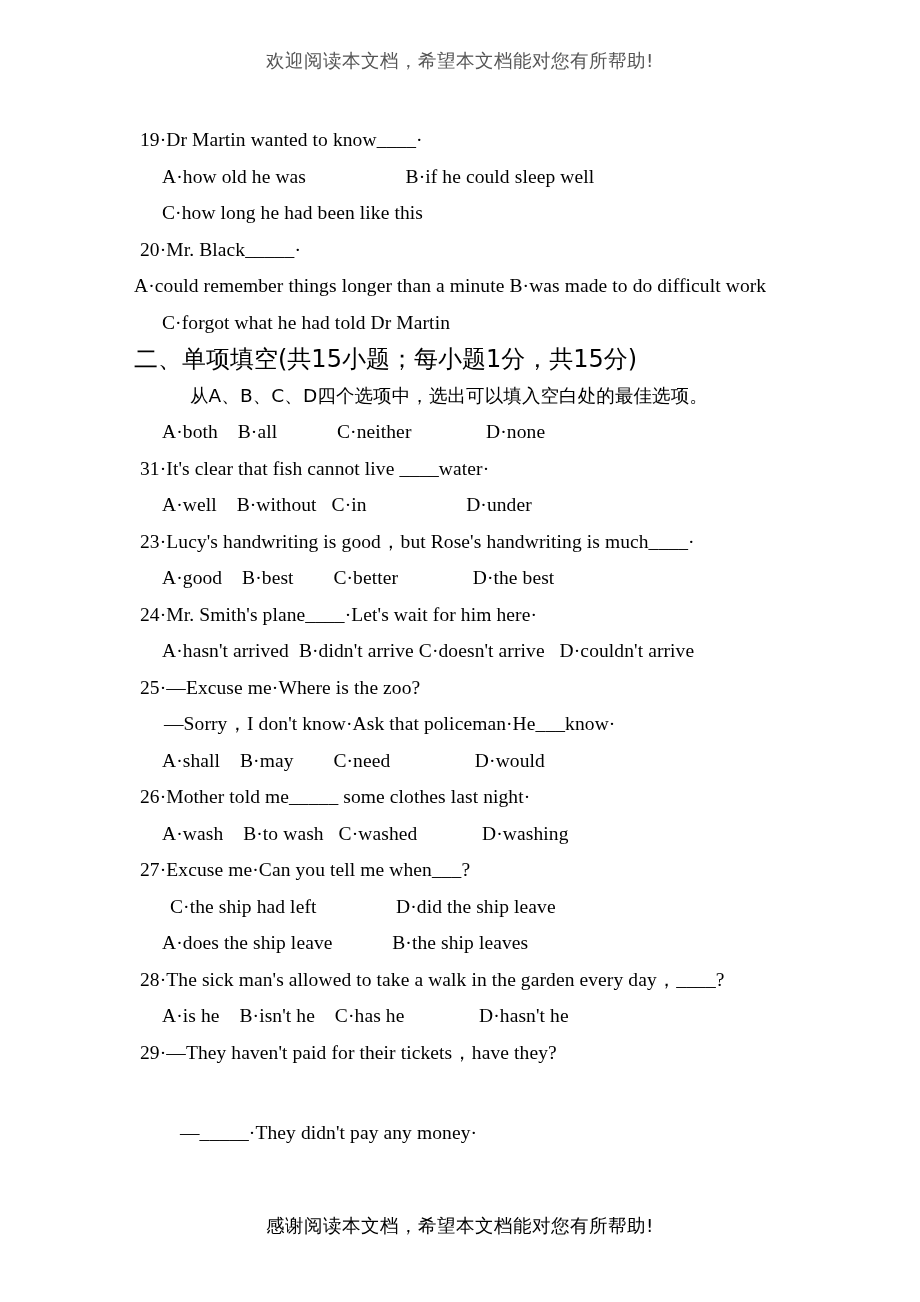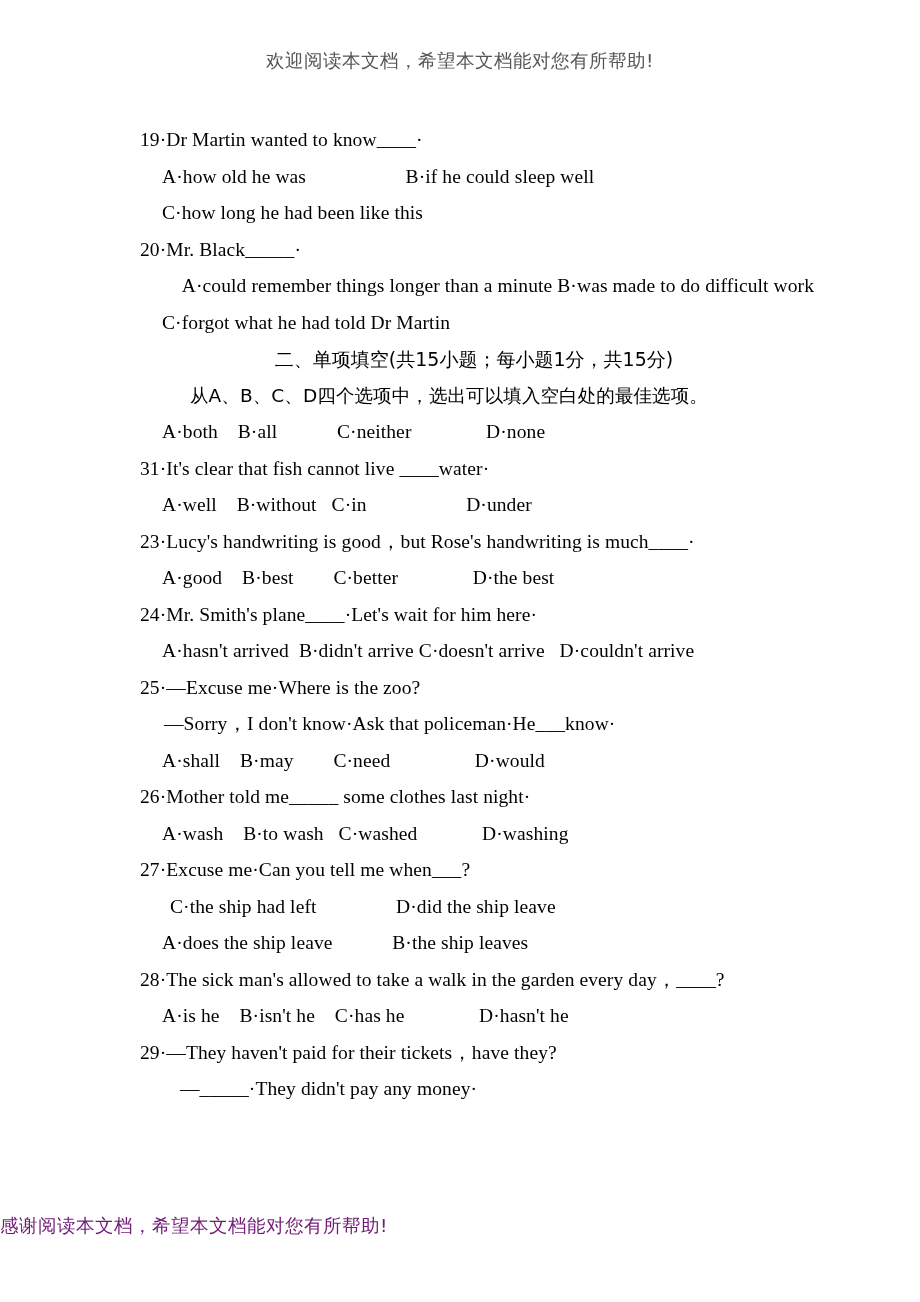--- a/index.html
+++ b/index.html
@@ -33,59 +33,57 @@
     font-size: 19px;
     color: #555555;
     letter-spacing: 0.5px;
     font-family: "DejaVu Sans", "Liberation Sans", sans-serif;
   }
   .doc-footer {
     position: absolute;
     left: 0;
     top: 1213px;
     width: 920px;
-    text-align: left;
+    text-align: center;
     font-size: 19px;
-    color: #701a75;
+    color: #000000;
     letter-spacing: 0.5px;
     font-family: "DejaVu Sans", "Liberation Sans", sans-serif;
   }
   .body-block {
     position: absolute;
     left: 134px;
     top: 122px;
     width: 680px;
   }
   .line {
     font-size: 19.5px;
     line-height: 36.5px;
     white-space: pre;
     letter-spacing: 0.1px;
   }
   .line.wrap {
     white-space: normal;
-    text-align: right;
   }
   
   .ind-0 { padding-left: 0px; }
   .ind-q  { padding-left: 6px; }   
   .ind-a  { padding-left: 28px; }  
   .ind-a2 { padding-left: 36px; }  
   .ind-c  { padding-left: 30px; }  
-  .ind-d  { padding-left: 46px; }  
+  .ind-d  { padding-left: 46px; margin-top: 44px; }  
   .ind-i  { padding-left: 56px; }  
   .cn {
     font-family: "DejaVu Sans", "Liberation Sans", sans-serif;
     font-size: 18.5px;
   }
   .section-head {
-    font-size: 19px;
+    font-size: 24px;
     line-height: 36.5px;
     white-space: pre;
-    text-align: center;
   }
 </style>
 </head>
 <body>
 
 <div class="page">
 
   <div class="doc-header cn">欢迎阅读本文档，希望本文档能对您有所帮助!</div>
 
   <div class="body-block">

